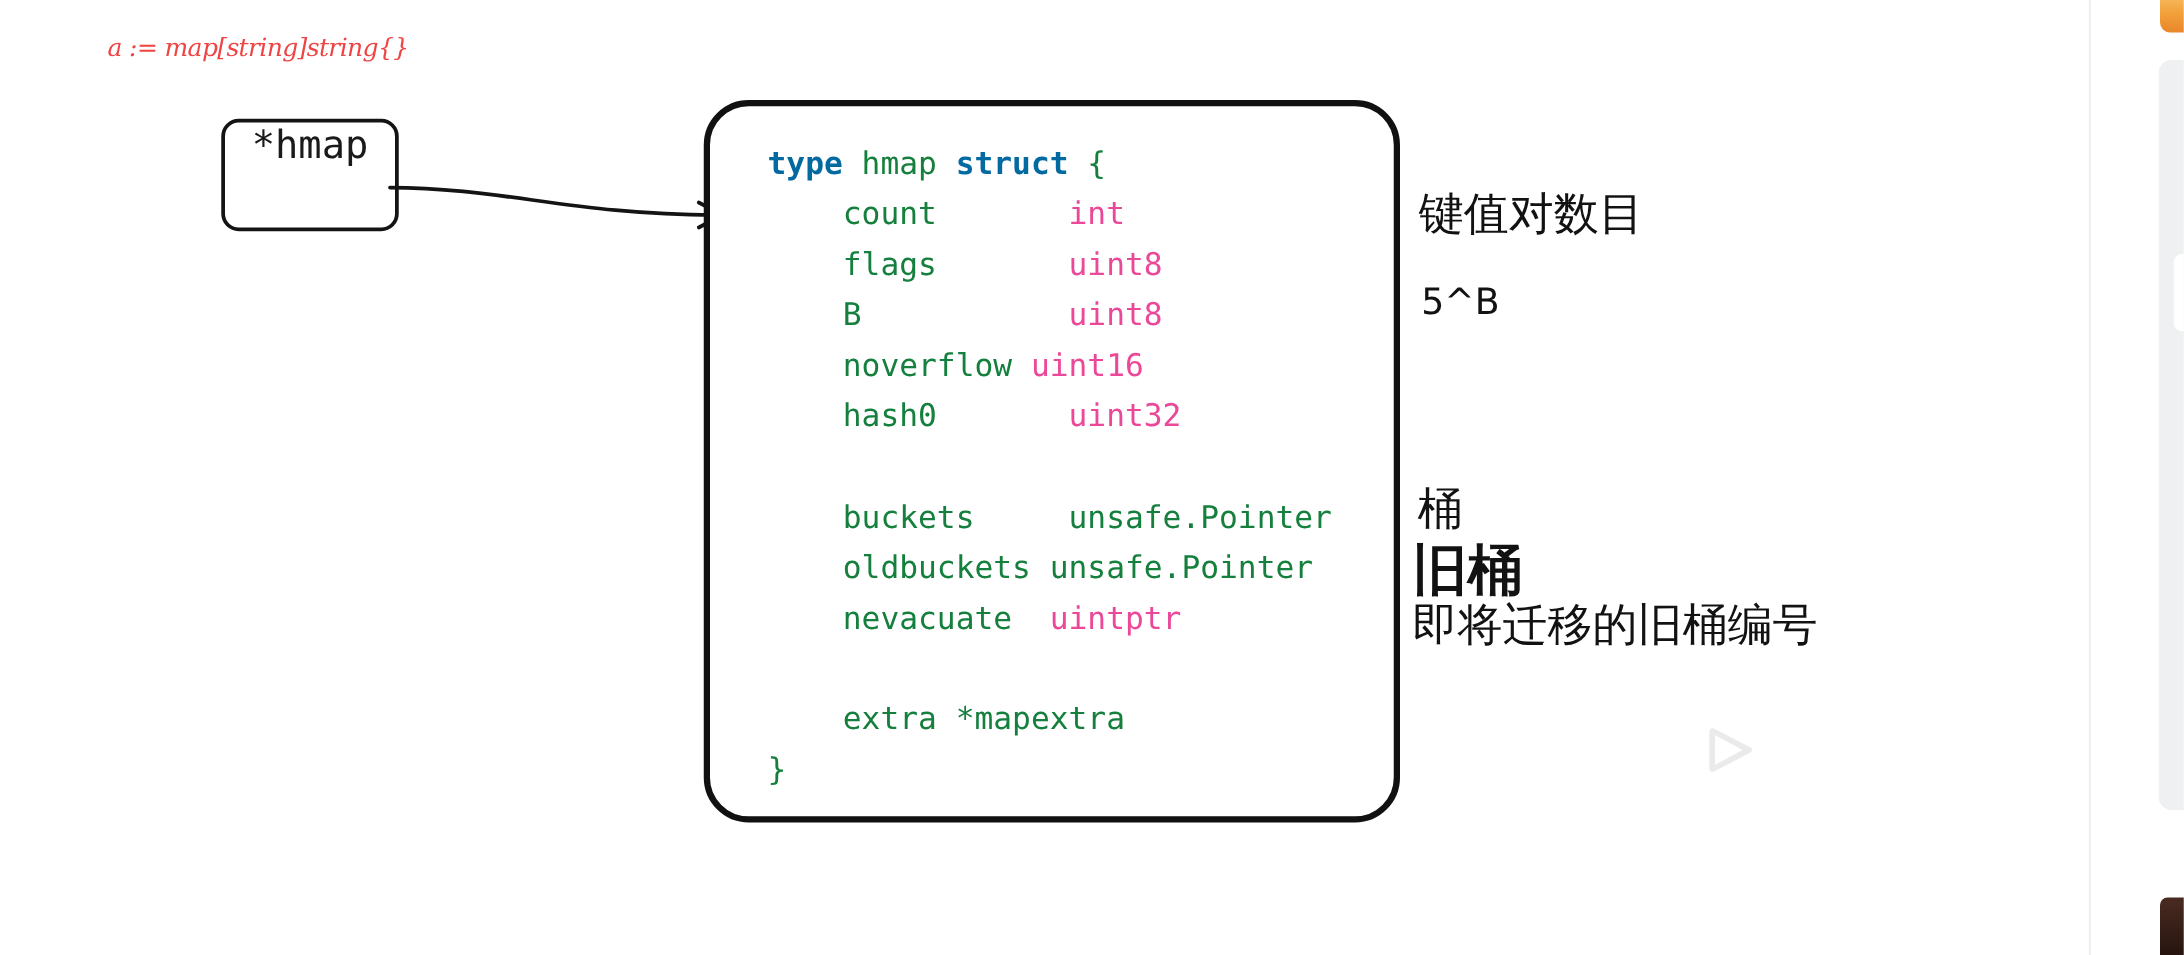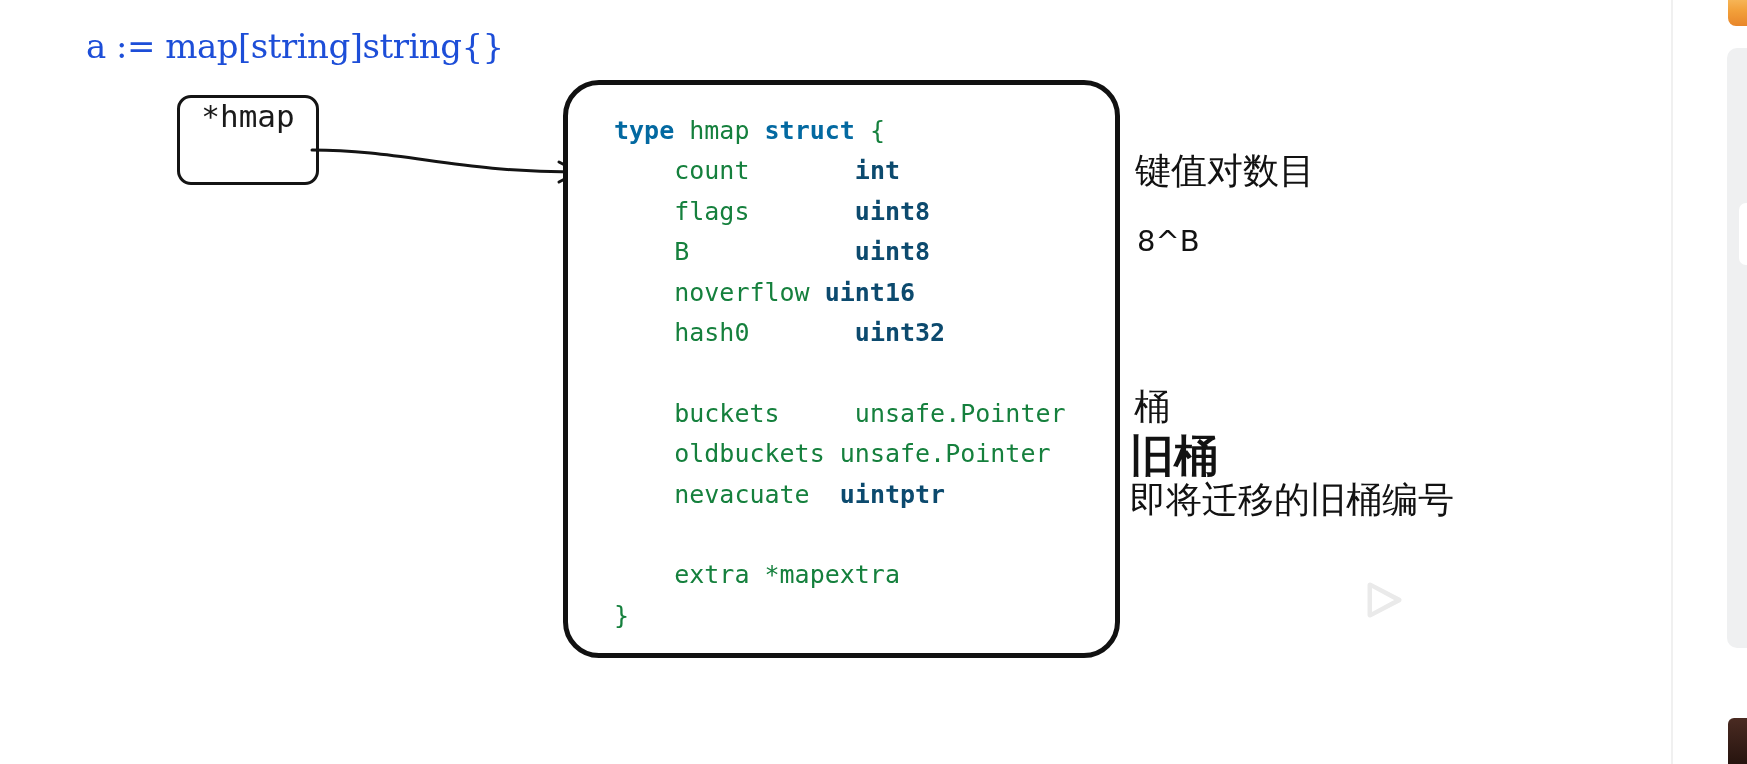--- a/index.html
+++ b/index.html
@@ -27,24 +27,25 @@
     background: #ffffff;
     overflow: hidden;
   }
 
   
   #title {
     position: absolute;
     left: 86px;
     top: 26px;
     font-family: "DejaVu Serif", serif;
-    font-size: 34px;
+    font-size: 20px;
     letter-spacing: -0.5px;
-    color: #1d4ed8;
-    white-space: pre;
+    color: #ef4444;
+    white-space: pre;
+    font-style: italic;
   }
 
   
   #hmap-box {
     position: absolute;
     left: 177px;
     top: 95px;
     width: 142px;
     height: 90px;
     border: 3px solid #141414;
@@ -87,21 +88,21 @@
     left: 46px;
     top: 26px;
     font-family: "DejaVu Sans Mono", monospace;
     font-size: 25px;
     line-height: 40.4px;
     white-space: pre;
     color: #1f1f1f;
     letter-spacing: 0px;
   }
   .kw   { color: #0369a1; font-weight: bold; }
-  .typ  { color: #0c4a6e; font-weight: bold; }
+  .typ  { color: #ec4899; font-weight: normal; }
   .ident{ color: #15803d; }
 
   
   .note {
     position: absolute;
     font-family: "DejaVu Serif", serif;
     color: #121212;
     white-space: pre;
   }
   #note-count      { left: 1135px; top: 134px; font-size: 36px; margin-top: 13px; }
@@ -200,21 +201,21 @@
     <svg id="arrow-svg" viewBox="0 0 300 80" xmlns="http://www.w3.org/2000/svg">
       <path d="M 2 40 C 90 40, 150 62, 262 62" fill="none" stroke="#141414" stroke-width="3" stroke-linecap="round"></path>
       <path d="M 249 52 L 268 62 L 249 72" fill="none" stroke="#141414" stroke-width="3" stroke-linecap="round" stroke-linejoin="round"></path>
     </svg>
 
     <div id="struct-card">
       <div id="code"><div><span class="kw">type</span><span class="ident"> hmap </span><span class="kw">struct</span><span class="ident"> {</span></div><div><span class="ident">    count       </span><span class="typ">int</span></div><div><span class="ident">    flags       </span><span class="typ">uint8</span></div><div><span class="ident">    B           </span><span class="typ">uint8</span></div><div><span class="ident">    noverflow </span><span class="typ">uint16</span></div><div><span class="ident">    hash0       </span><span class="typ">uint32</span></div><div>&nbsp;</div><div><span class="ident">    buckets     </span><span class="ident">unsafe.Pointer</span></div><div><span class="ident">    oldbuckets </span><span class="ident">unsafe.Pointer</span></div><div><span class="ident">    nevacuate  </span><span class="typ">uintptr</span></div><div>&nbsp;</div><div><span class="ident">    extra *mapextra</span></div><div><span class="ident">}</span></div></div>
     </div>
 
     <div class="note" id="note-count">键值对数目</div>
-    <div class="note" id="note-b">8^B</div>
+    <div class="note" id="note-b">5^B</div>
     <div class="note" id="note-buckets">桶</div>
     <div class="note" id="note-oldbuckets">旧桶</div>
     <div class="note" id="note-nevacuate">即将迁移的旧桶编号</div>
 
     <svg id="watermark" viewBox="0 0 106 96" xmlns="http://www.w3.org/2000/svg">
       <g fill="none" stroke="#ffffff" stroke-width="7" stroke-linecap="round" filter="none" opacity="0.95">
         <line x1="30" y1="6" x2="41" y2="20"></line>
         <line x1="76" y1="6" x2="65" y2="20"></line>
       </g>
       <rect x="11" y="18" width="84" height="66" rx="21" ry="21" fill="#ffffff" opacity="0.95"></rect>

